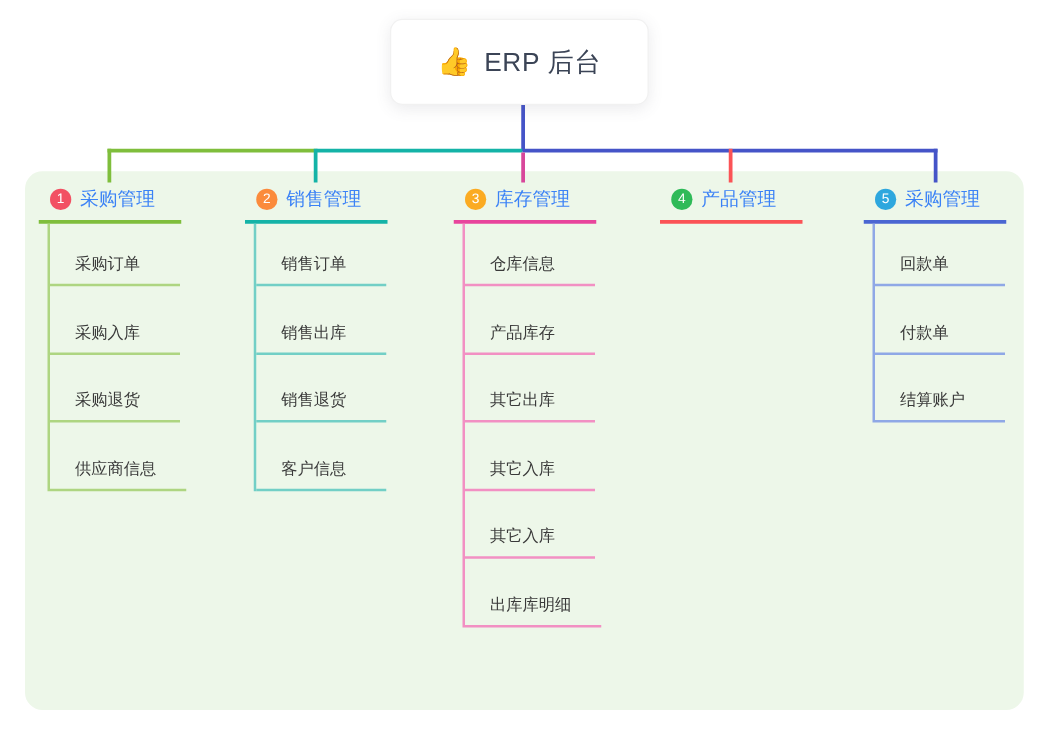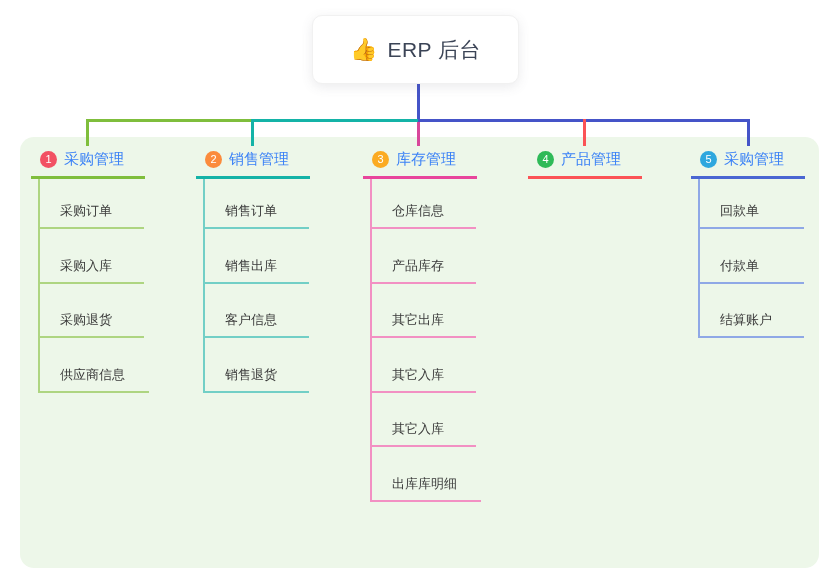--- a/index.html
+++ b/index.html
@@ -100,24 +100,24 @@
       <span class="branch-label">销售管理</span>
     </div>
     <div class="subtree" style="border-left-color: rgb(114, 207, 198);">
           <div class="sub-item" style="border-bottom-color: rgb(114, 207, 198);">
             <span>销售订单</span>
           </div>
           <div class="sub-item" style="border-bottom-color: rgb(114, 207, 198);">
             <span>销售出库</span>
           </div>
           <div class="sub-item" style="border-bottom-color: rgb(114, 207, 198);">
-            <span>客户信息</span>
+            <span>销售退货</span>
           </div>
           <div class="sub-item" style="border-bottom-color: rgb(114, 207, 198);">
-            <span>销售退货</span>
+            <span>客户信息</span>
           </div>
         </div>
   </div>
 
   <div class="branch b3">
     <div class="branch-title" style="border-bottom-color: rgb(232, 69, 156);">
       <span class="badge" style="background: rgb(251, 171, 34);">3</span>
       <span class="branch-label">库存管理</span>
     </div>
     <div class="subtree" style="border-left-color: rgb(242, 144, 195);">

